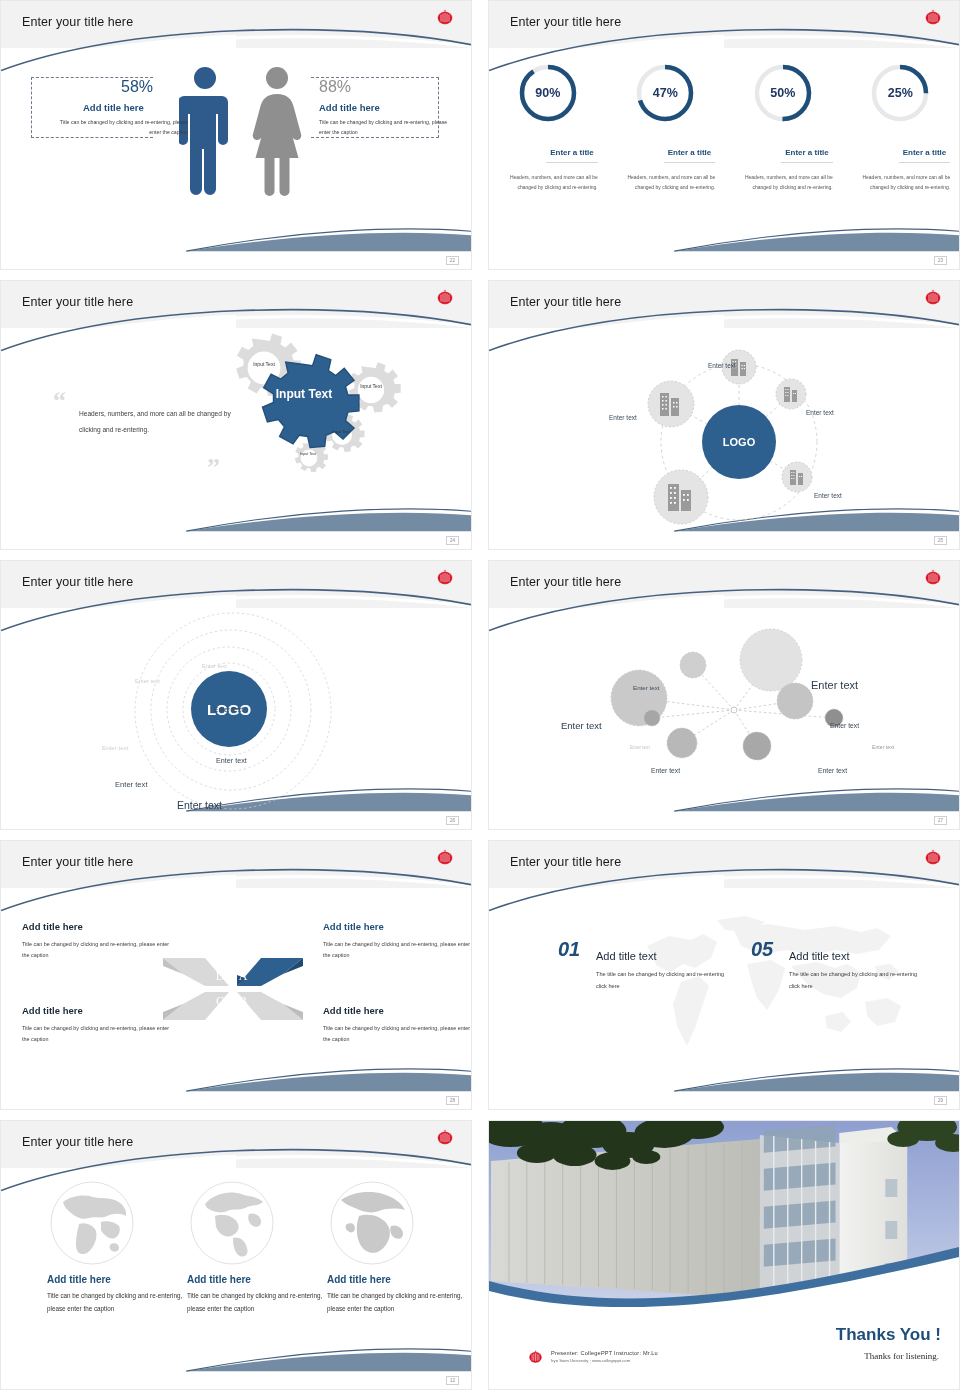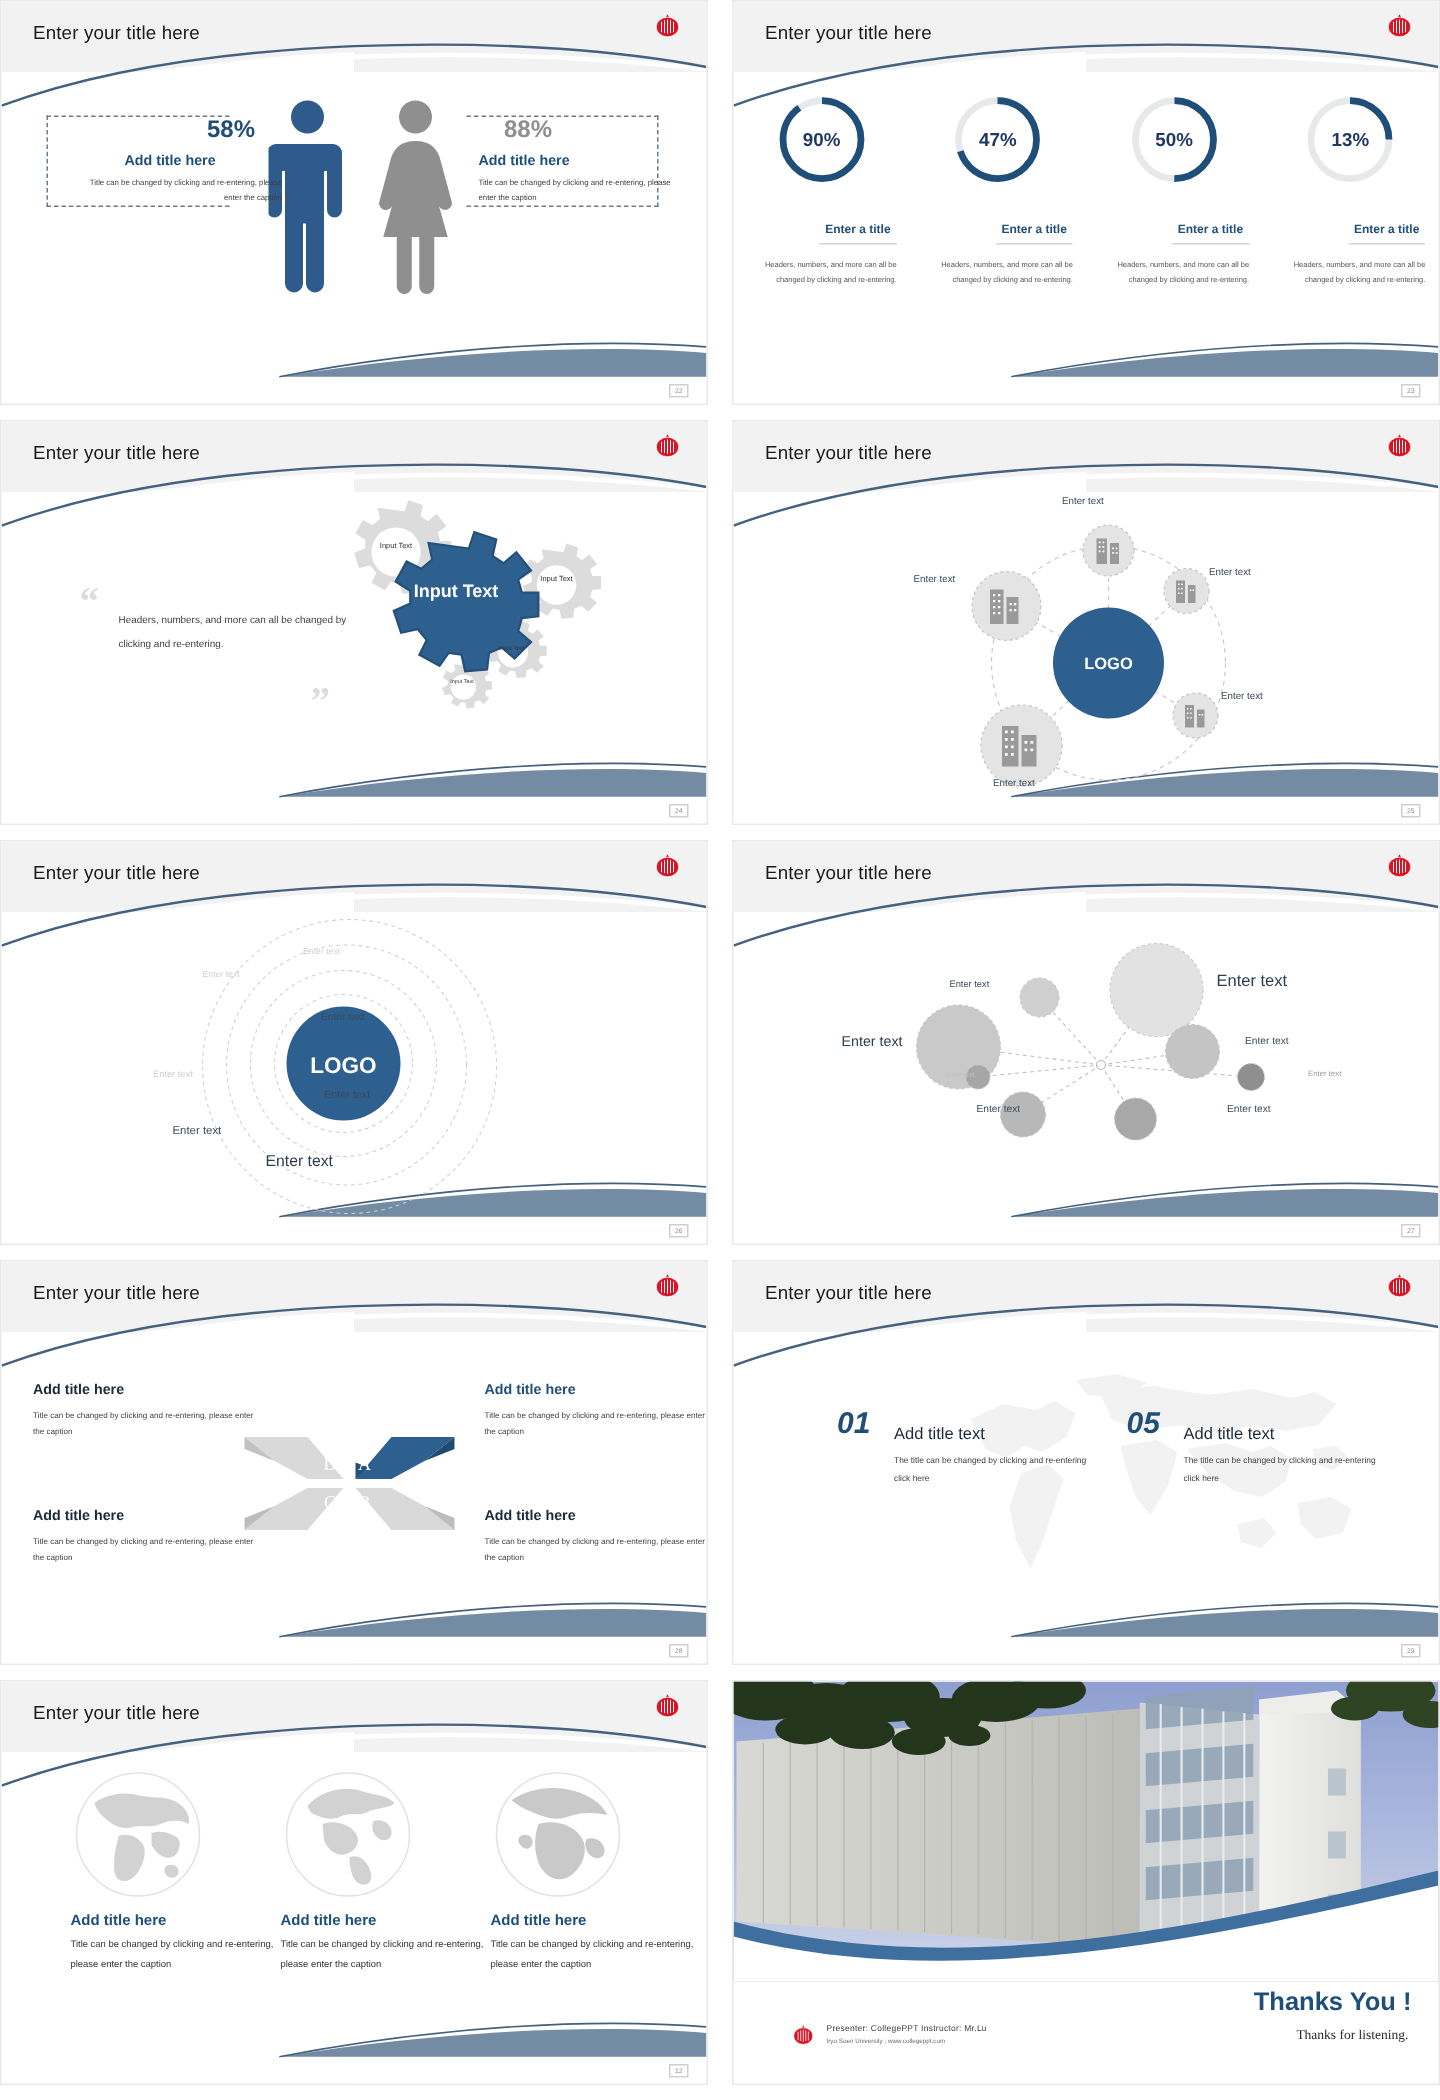--- a/index.html
+++ b/index.html
@@ -45,21 +45,21 @@
     display:flex; align-items:center; justify-content:center;
     background: #fff; z-index: 8;
   }
   .swoosh { position:absolute; left:0; top:0; width:100%; height:100%;
             pointer-events:none; z-index:2; }
   .body-area { position:absolute; left:0; top:47px; width:100%; height:223px; z-index:4; }
 
   
   .s1-wrap { position:absolute; inset:0; }
   .s1-fig { position:absolute; top:18px; }
-  .s1-pct { position:absolute; font-size:16px; font-weight:bold;margin-left:17px; }
+  .s1-pct { position:absolute; font-size:16px; font-weight:normal; }
   .s1-h { position:absolute; font-size:9.5px; font-weight:bold; color:#1f4e79; }
   .s1-p { position:absolute; font-size:5.2px; color:#3d3d3d; line-height:1.9; width:140px; }
   .s1-bracket { position:absolute; border:1px dashed #6d7b8d; }
 
   
   .donut-row { position:absolute; top:14px; left:0; width:100%;
                display:flex; justify-content:space-around; }
   .donut-col { width:100px; text-align:right; }
   .donut { position:relative; width:62px; height:62px; margin:0 auto; }
   .donut svg { display:block; }
@@ -71,21 +71,21 @@
   .donut-d { margin-top:9px; font-size:5px; color:#555; line-height:2.05; }
 
   
   .quote { position:absolute; font-size:26px; color:#dcdcdc; font-family:"Liberation Serif", serif; font-weight:bold;}
   .gear-text { position:absolute; text-align:center; font-size:5px; color:#333; line-height:1.25;}
   .gear-text.big { font-size:12px; color:#fff; font-weight:bold; line-height:1.15;}
   .s3-p { position:absolute; left:78px; top:78px; width:160px; font-size:6.6px;
           color:#404040; line-height:2.5; }
 
   
-  .ntext { position:absolute; font-size:6.5px; color:#3b4a5a; white-space:nowrap; }
+  .ntext { position:absolute; font-size:6.5px; color:#3b4a5a; white-space:nowrap;margin-top:31px; }
 
   
   .s7-h { position:absolute; font-size:9.5px; font-weight:bold; }
   .s7-p { position:absolute; font-size:5.4px; color:#3d3d3d; line-height:2.0; width:150px;}
 
   
   .num { position:absolute; font-size:20px; font-weight:bold; font-style:italic;
          color:#1f4e79; font-family:Liberation Sans, sans-serif;}
   .s8-h { position:absolute; font-size:11px; font-weight:normal; color:#1a2a3a; }
   .s8-p { position:absolute; font-size:5.6px; color:#3d3d3d; line-height:2.2; width:135px;}
@@ -216,21 +216,21 @@
           </div>
           <div class="donut-t">Enter a title</div>
           <div class="donut-d">Headers, numbers, and more can all be changed by clicking and re-entering.</div>
         </div>
         <div class="donut-col">
           <div class="donut">
             <svg viewBox="0 0 62 62" width="62" height="62">
               <circle cx="31" cy="31" r="26" fill="none" stroke="#e6e8ea" stroke-width="4.5"></circle>
               <circle cx="31" cy="31" r="26" fill="none" stroke="#1f4e79" stroke-width="4.5" stroke-dasharray="40.8 122.5" stroke-linecap="butt" transform="rotate(-90 31 31)"></circle>
             </svg>
-            <div class="donut-val">13%</div>
+            <div class="donut-val">25%</div>
           </div>
           <div class="donut-t">Enter a title</div>
           <div class="donut-d">Headers, numbers, and more can all be changed by clicking and re-entering.</div>
         </div>
       </div>
     </div>
     <div class="pagebadge">23</div>
   </div>
 
   <div class="slide">

